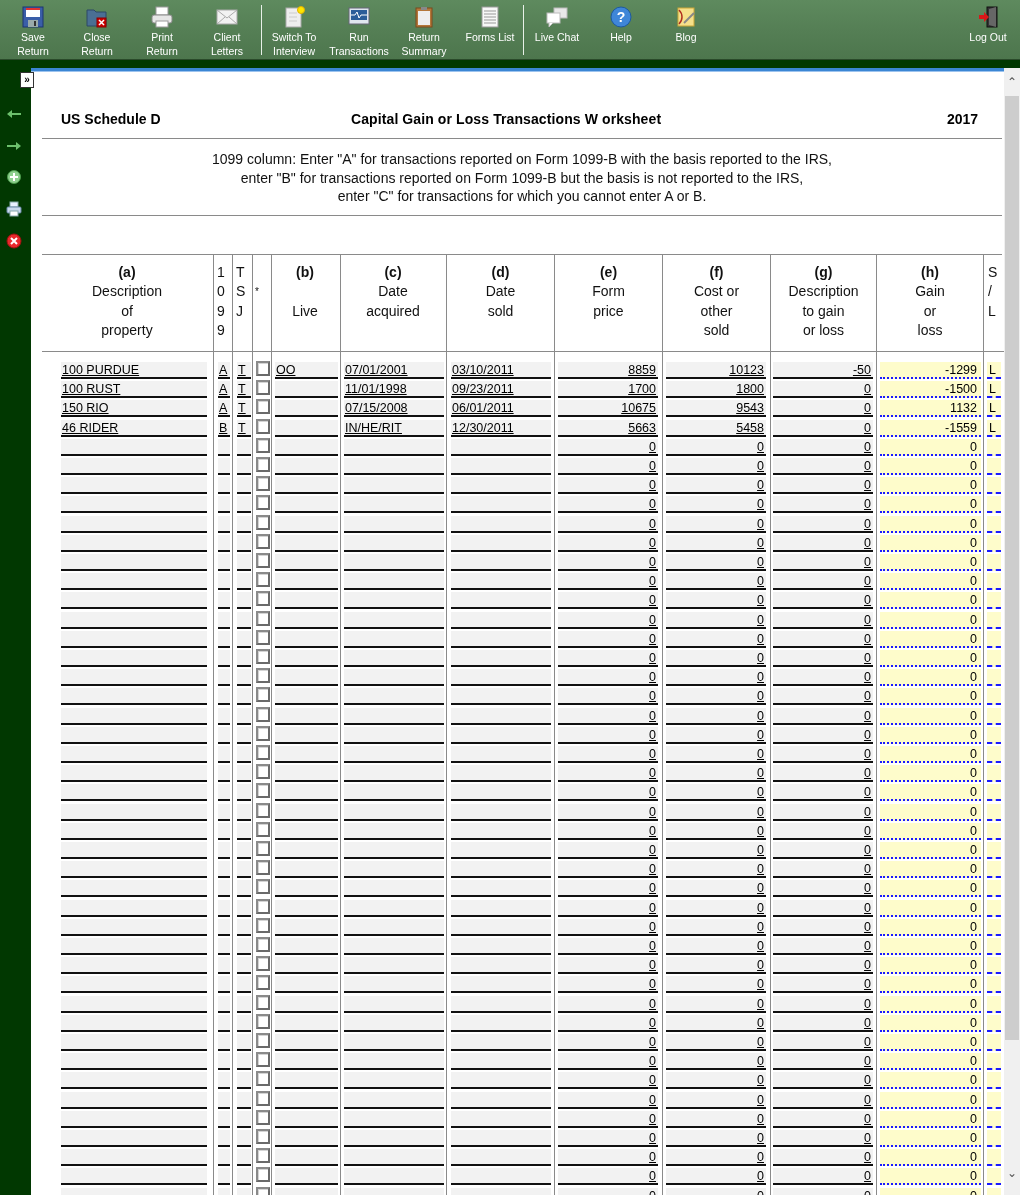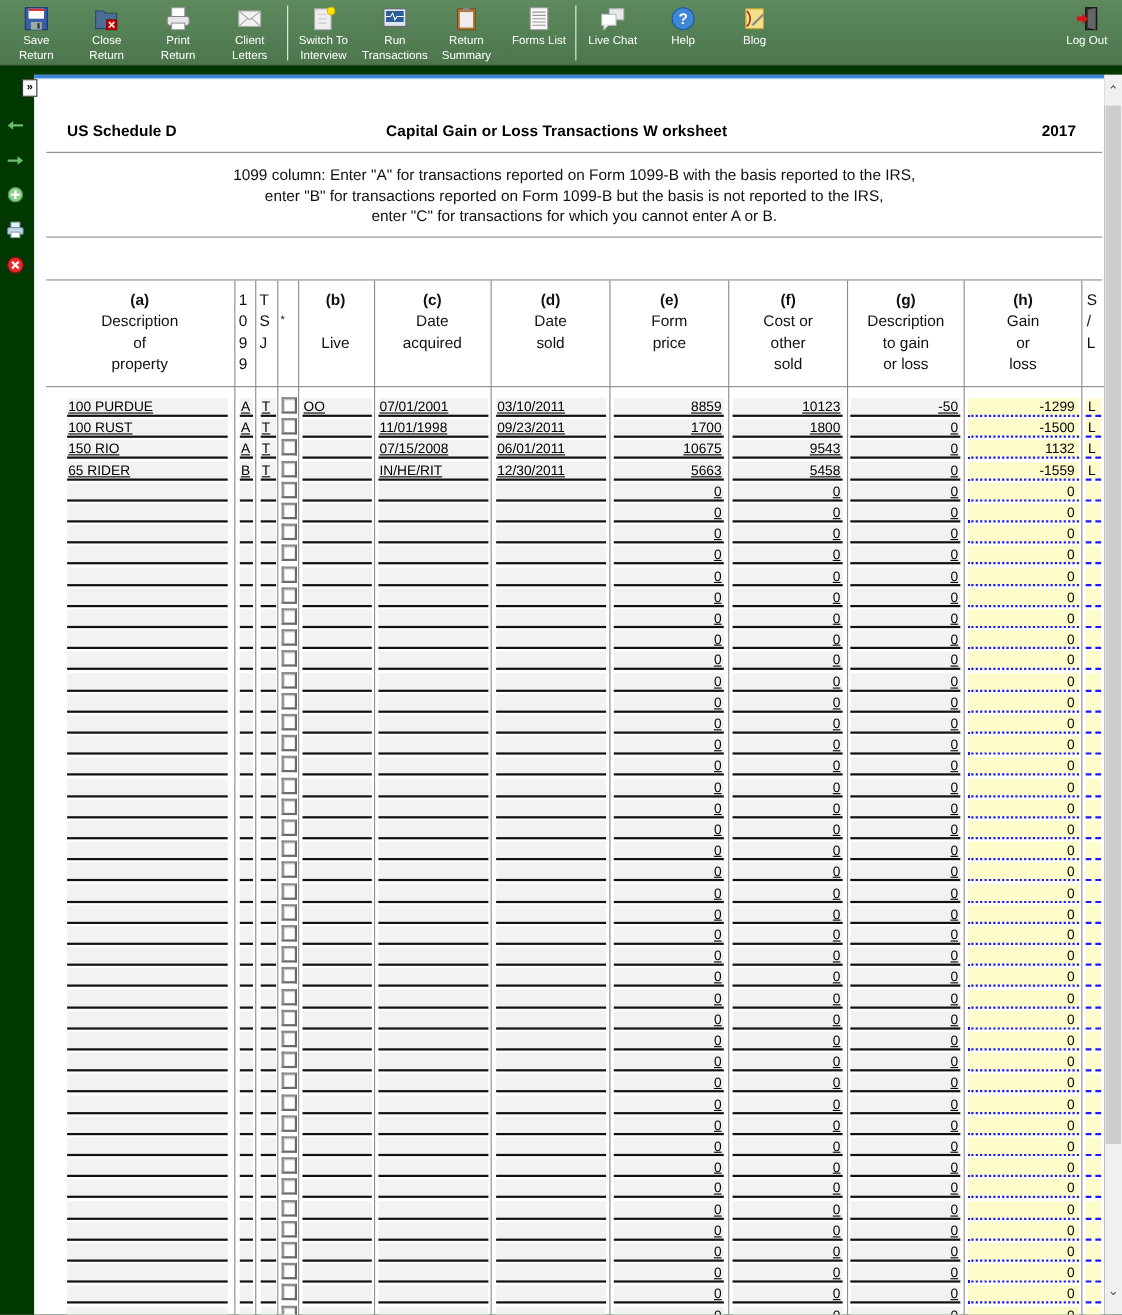--- a/index.html
+++ b/index.html
@@ -336,21 +336,21 @@
           <div class="cell txt" style="left: 302px; width: 100px;">07/15/2008</div>
           <div class="cell txt" style="left: 409px; width: 100px;">06/01/2011</div>
           <div class="cell num" style="left: 516px; width: 100px;">10675</div>
           <div class="cell num" style="left: 624px; width: 100px;">9543</div>
           <div class="cell num" style="left: 731px; width: 100px;">0</div>
           <div class="cell calc" style="left: 838px; width: 101px;">1132</div>
           <div class="cell sl" style="left: 945px; width: 14px;">L</div>
           <div class="chk" style="left: 214px;"></div>
         </div>
         <div class="row" style="top: 163.6px;">
-          <div class="cell txt" style="left: 19px; width: 146px;">65 RIDER</div>
+          <div class="cell txt" style="left: 19px; width: 146px;">46 RIDER</div>
           <div class="cell txt" style="left: 176px; width: 12px;">B</div>
           <div class="cell txt" style="left: 195px; width: 14px;">T</div>
           <div class="cell txt" style="left: 233px; width: 63px;"></div>
           <div class="cell txt" style="left: 302px; width: 100px;">IN/HE/RIT</div>
           <div class="cell txt" style="left: 409px; width: 100px;">12/30/2011</div>
           <div class="cell num" style="left: 516px; width: 100px;">5663</div>
           <div class="cell num" style="left: 624px; width: 100px;">5458</div>
           <div class="cell num" style="left: 731px; width: 100px;">0</div>
           <div class="cell calc" style="left: 838px; width: 101px;">-1559</div>
           <div class="cell sl" style="left: 945px; width: 14px;">L</div>

